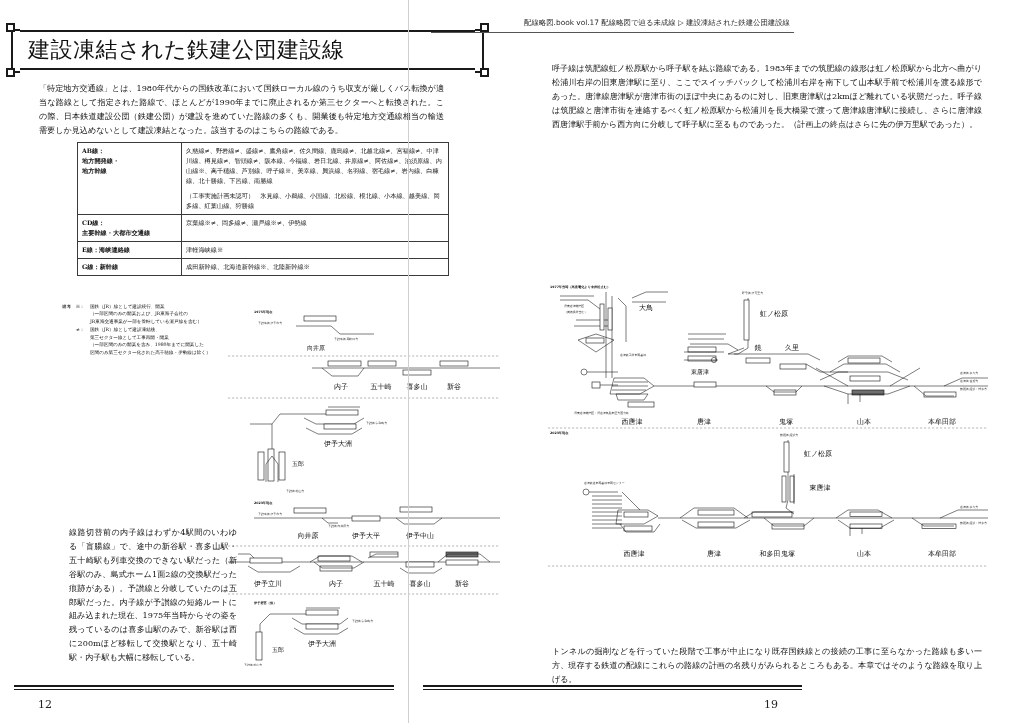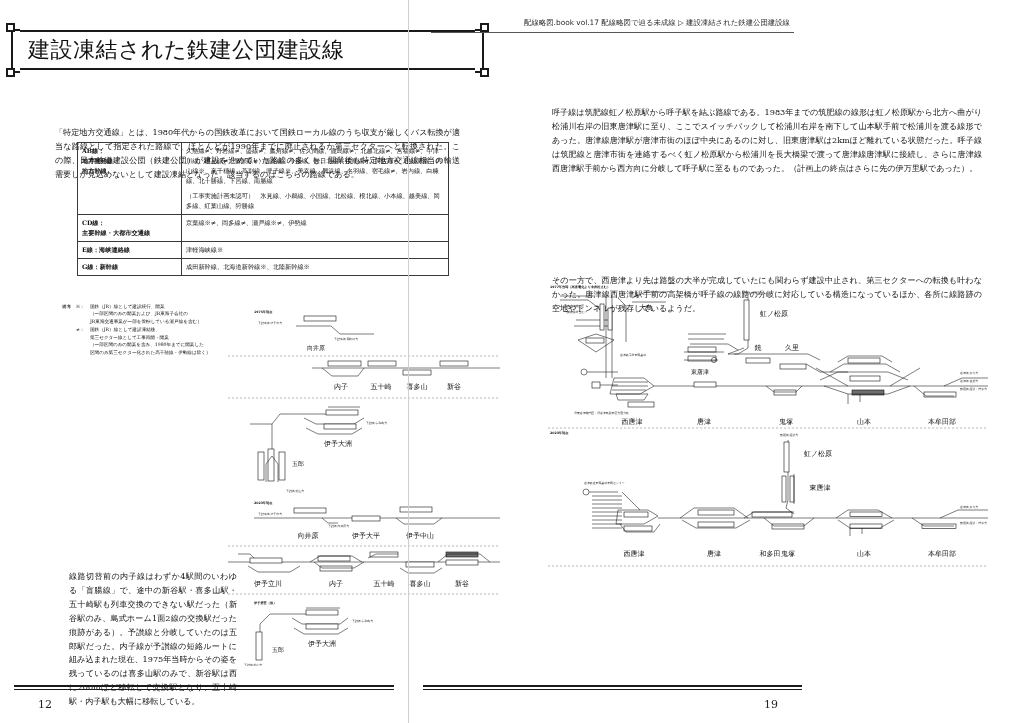--- a/index.html
+++ b/index.html
@@ -52,23 +52,22 @@
     font-family: Liberation Serif, serif;
     white-space: nowrap;
   }
 
   
   .body-p {
     position: absolute;
     font-size: 8.1px; line-height: 1.72;
     text-align: justify;
     font-family: "DejaVu Serif", "Liberation Serif", serif;
-    margin-top: 44px;
-  }
-  .intro { left: 55px; top: 82px; width: 405px; }
+  }
+  .intro { left: 39px; top: 82px; width: 405px; }
 
   
   .tbl {
     position: absolute; left: 77px; top: 142px; width: 372px;
     border-collapse: collapse;
     font-size: 6.2px; line-height: 1.62;
     font-family: "DejaVu Serif", "Liberation Serif", serif;
   }
   .tbl td { border: 0.8px solid #3a3a3a; padding: 3px 4px; vertical-align: top; }
   .tbl td.k { width: 104px; font-weight: bold; }
@@ -326,21 +325,21 @@
   <div class="spread-right">
     <div class="rheader">配線略図.book vol.17 配線略図で辿る未成線 ▷ 建設凍結された鉄建公団建設線</div>
     <div class="rheader-rule"></div>
 
     <div class="footer-rule-a"></div>
     <div class="footer-rule-b"></div>
     <div class="pgnum r">19</div>
   </div>
 
   <div class="body-p rp rp1" style="position:absolute">呼子線は筑肥線虹ノ松原駅から呼子駅を結ぶ路線である。1983年までの筑肥線の線形は虹ノ松原駅から北方へ曲がり松浦川右岸の旧東唐津駅に至り、ここでスイッチバックして松浦川右岸を南下して山本駅手前で松浦川を渡る線形であった。唐津線唐津駅が唐津市街のほぼ中央にあるのに対し、旧東唐津駅は2kmほど離れている状態だった。呼子線は筑肥線と唐津市街を連絡するべく虹ノ松原駅から松浦川を長大橋梁で渡って唐津線唐津駅に接続し、さらに唐津線西唐津駅手前から西方向に分岐して呼子駅に至るものであった。（計画上の終点はさらに先の伊万里駅であった）。</div>
-  <div class="body-p rp rp3" style="position:absolute">その一方で、西唐津より先は路盤の大半が完成していたにも関わらず建設中止され、第三セクターへの転換も叶わなかった。唐津線西唐津駅手前の高架橋が呼子線の線路の分岐に対応している構造になっているほか、各所に線路跡の空地やトンネルが残存しているようだ。</div>
+  <div class="body-p rp rp5" style="position:absolute">トンネルの掘削などを行っていた段階で工事が中止になり既存国鉄線との接続の工事に至らなかった路線も多い一方、現存する鉄道の配線にこれらの路線の計画の名残りがみられるところもある。本章ではそのような路線を取り上げる。</div>
 
   <div class="diagram d-right-top">
     <svg width="440" height="148" viewBox="0 0 440 148">
       <text class="tiny-b" x="2" y="6">1977年当時（高速電化より未井松止む）</text>
 
       <path class="trk" d="M12 14 L46 14"></path>
       <path class="trk" d="M12 18 L40 18 L56 30"></path>
       <text class="tiny" x="16" y="25">旧東唐津機関区</text>
       <text class="tiny" x="16" y="31">（貨物扱所含む）</text>
       <path class="trk" d="M28 38 L62 38"></path>

